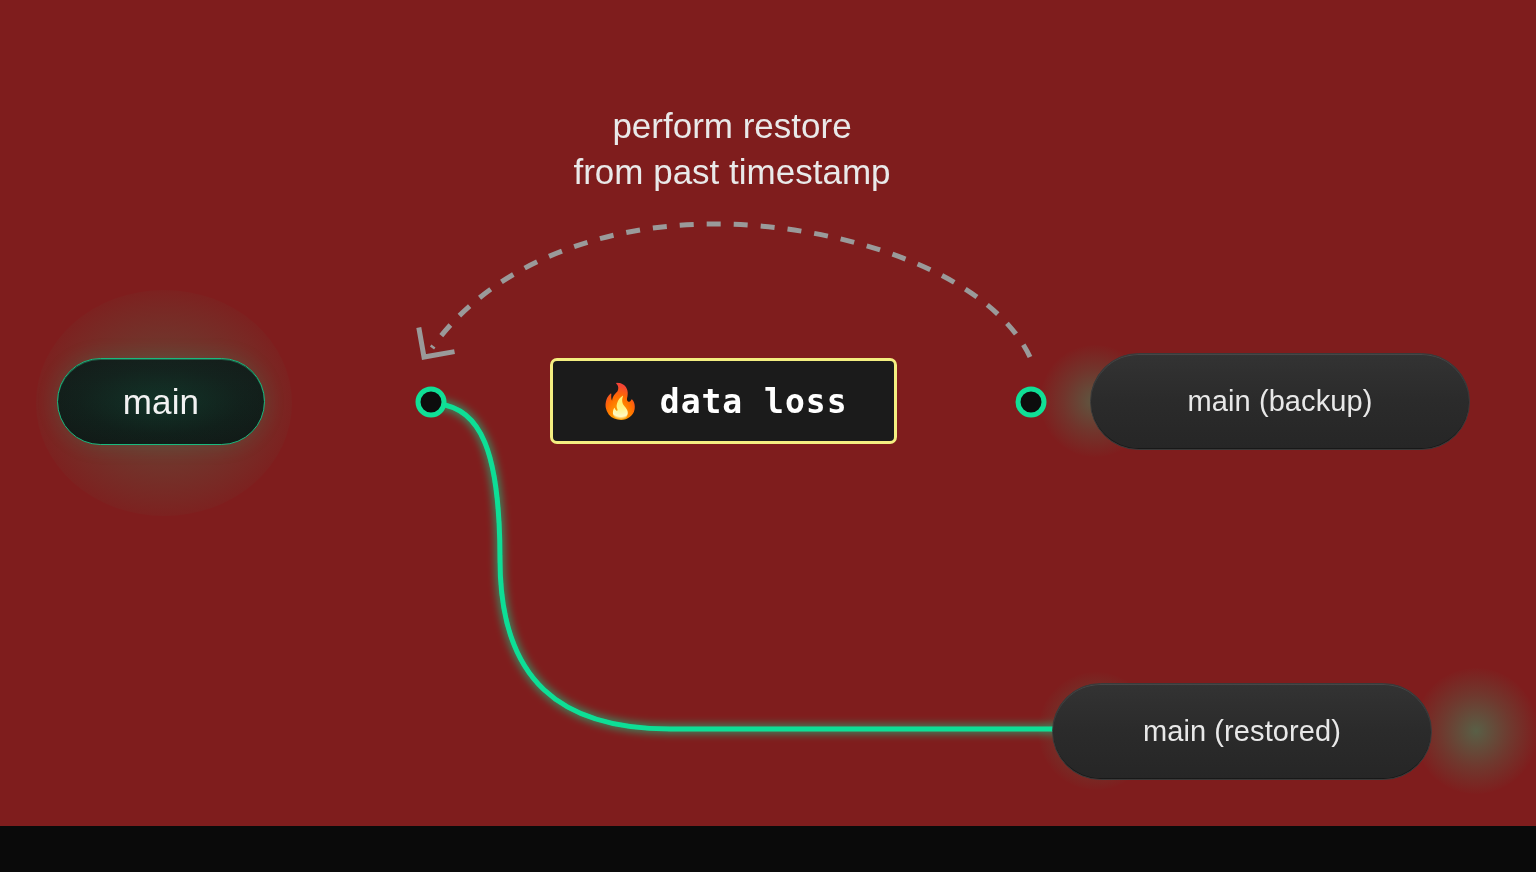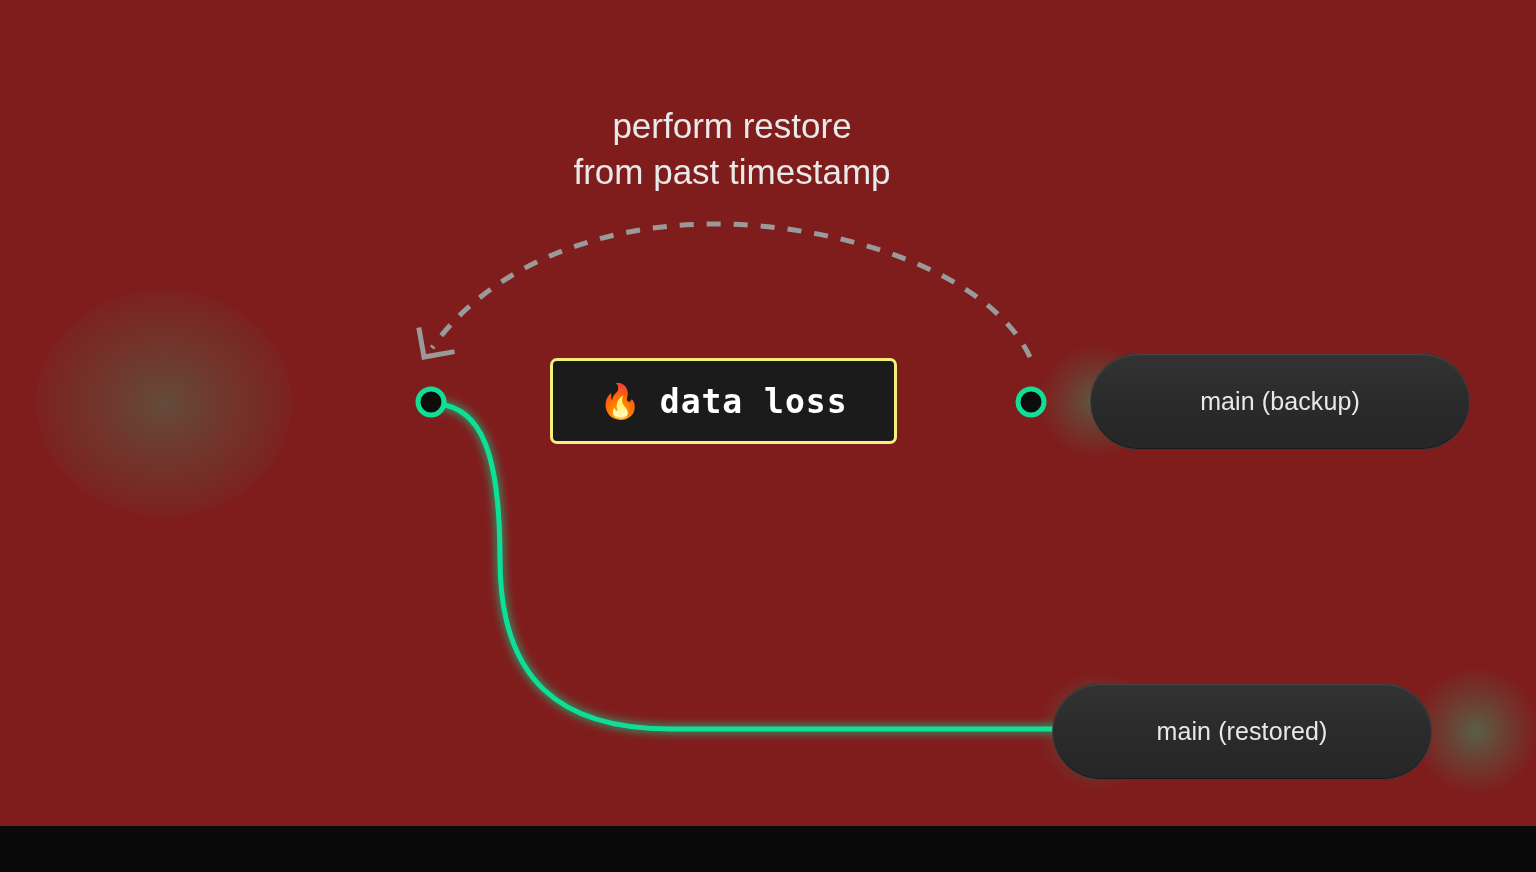--- a/index.html
+++ b/index.html
@@ -85,21 +85,21 @@
       radial-gradient(ellipse at 50% 50%,
         rgba(19,150,105,0.22) 0%,
         rgba(19,120,88,0.10) 55%,
         rgba(20,26,24,0.55) 100%),
       linear-gradient(180deg, #141a18 0%, #101513 100%);
     box-shadow:
       inset 0 1px 0 rgba(60,240,170,0.30),
       0 0 22px rgba(16,223,150,0.14);
   }
   .node-gray {
-    font-size: 25px;
+    font-size: 29px;
     border: 1px solid #3a3a3a;
     background: linear-gradient(180deg, #333333 0%, #2b2b2b 48%, #262626 100%);
     box-shadow:
       inset 0 1px 0 rgba(255,255,255,0.10),
       inset 0 -1px 0 rgba(0,0,0,0.35);
     color: #e8e8e8;
   }
   .node-backup   { left: 1090px; top: 353px; width: 380px; height: 97px; }
   .node-restored { left: 1052px; top: 683px; width: 380px; height: 97px; }
 
@@ -177,20 +177,23 @@
     <circle cx="431" cy="402" r="13" fill="#0d0d0d" stroke="#10df96" stroke-width="5"></circle>
     <circle cx="1031" cy="402" r="13" fill="#0d0d0d" stroke="#10df96" stroke-width="5"></circle>
 
     <path d="M 1030 357 C 990 272 840 224 715 224 C 590 224 485 272 432 348" fill="none" stroke="#9a9a9a" stroke-width="5" stroke-dasharray="14 13" stroke-linecap="butt"></path>
     <path d="M 424 327 L 424 357 L 455 357" fill="none" stroke="#9a9a9a" stroke-width="5" stroke-linecap="butt" stroke-linejoin="miter" transform="rotate(-10 424 357)"></path>
   </svg>
 
   <div class="caption">perform restore
 from past timestamp</div>
 
+  <div class="node node-main">
+    <span>main</span>
+  </div>
 
   <div class="node node-gray node-backup">
     <span>main (backup)</span>
   </div>
 
   <div class="node node-gray node-restored">
     <span>main (restored)</span>
   </div>
 
   <div class="loss-box">

